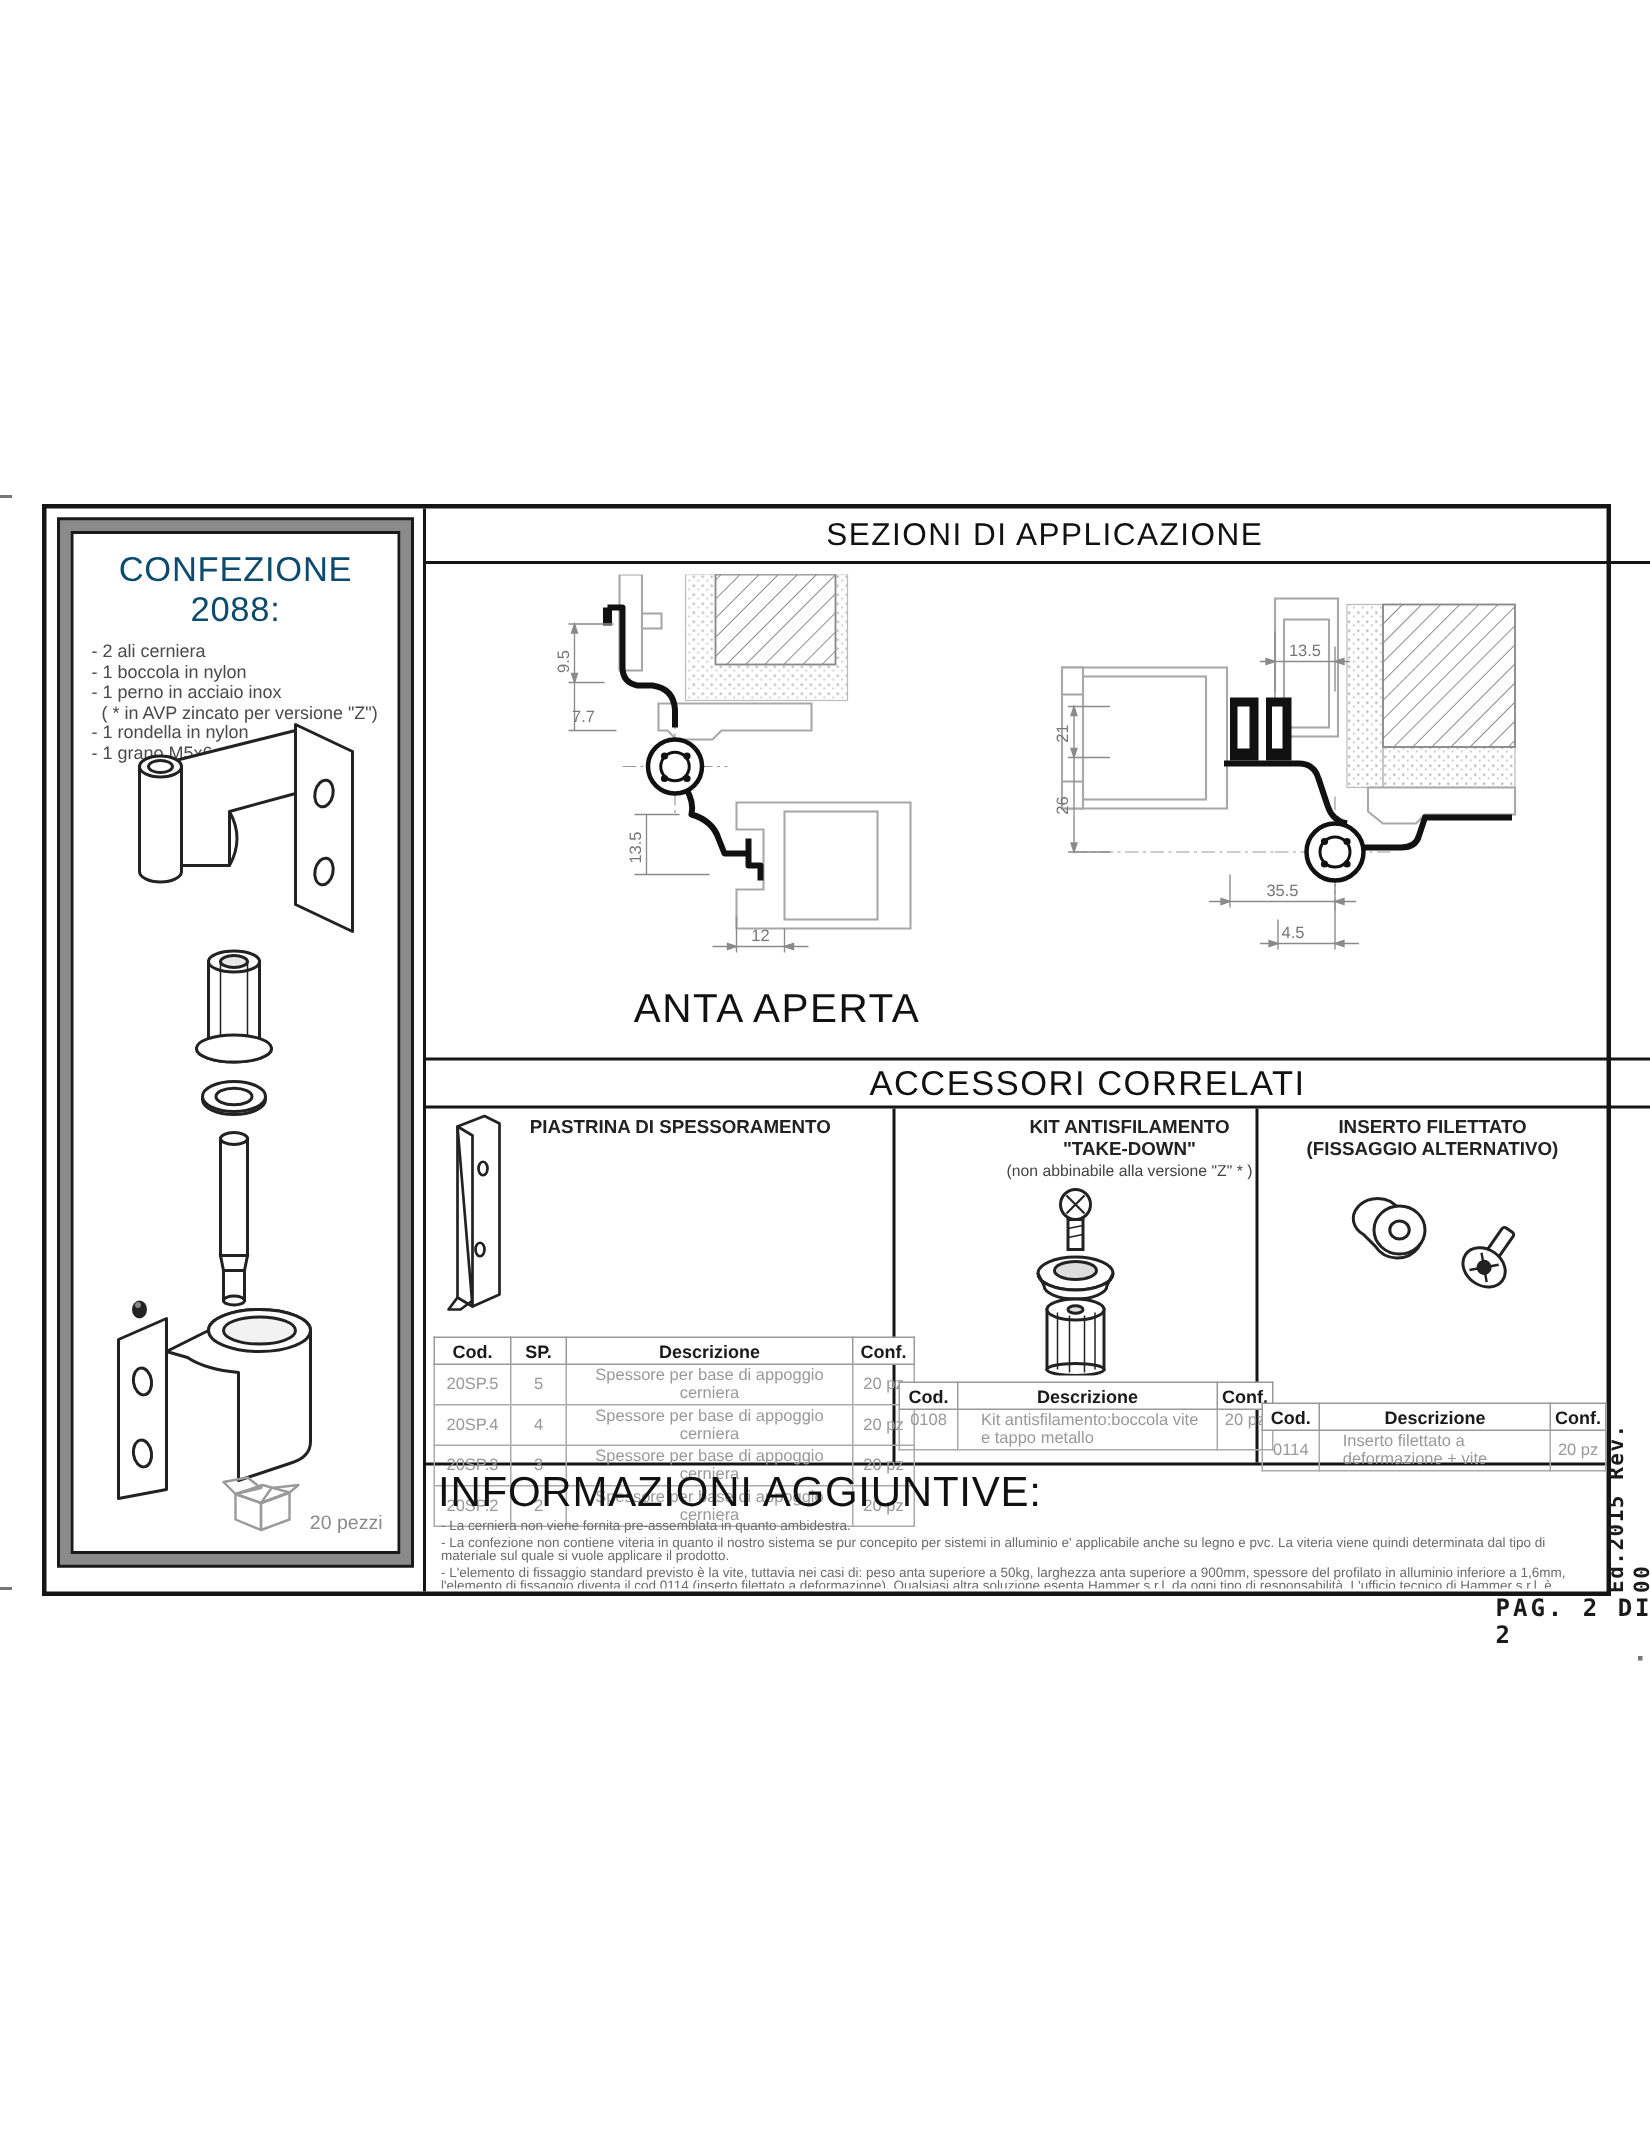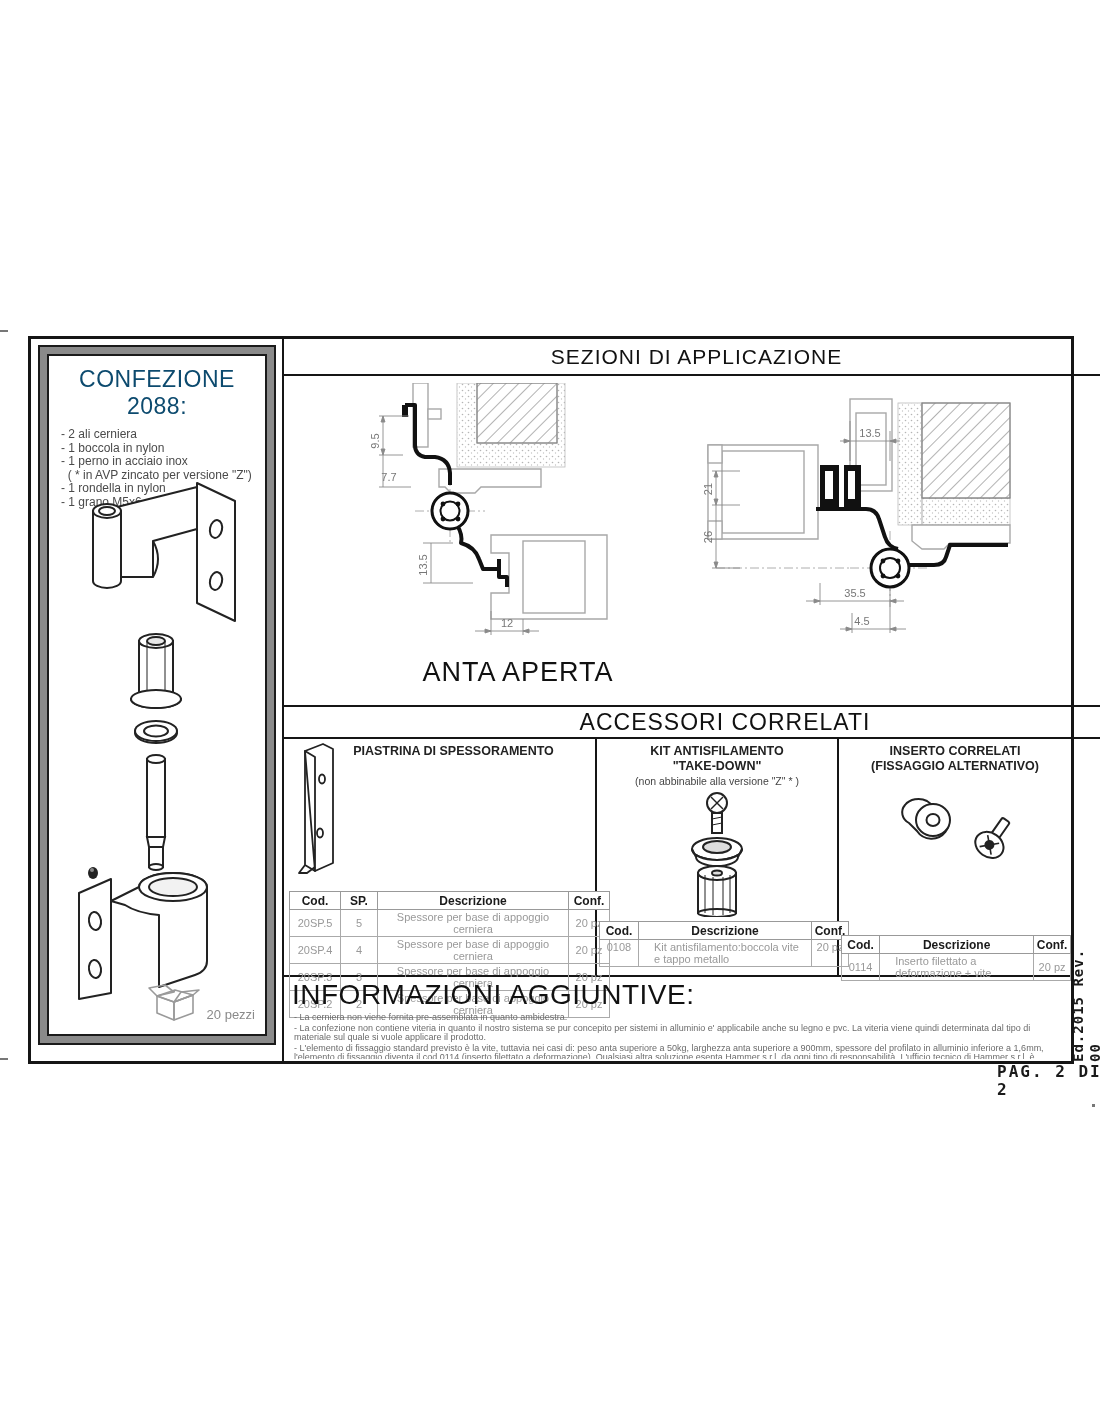--- a/index.html
+++ b/index.html
@@ -313,21 +313,21 @@
     </tr>
     <tr>
       <td>20SP.2</td>
       <td>2</td>
       <td>Spessore per base di appoggio cerniera</td>
       <td>20 pz</td>
     </tr>
   </tbody>
     </table>
 
-  <div class="panel-title" style="left:566px;top:405px;width:240px;">
+  <div class="panel-title" style="left:566px;top:405px;width:240px;padding-left:36px;">
     <div>KIT ANTISFILAMENTO</div>
     <div>"TAKE-DOWN"</div>
     <div class="panel-note">(non abbinabile alla versione "Z" * )</div>
   </div>
   <svg class="abs" style="left:636px;top:452px;" width="100" height="126" viewBox="0 0 100 126">
     <g stroke="#222" stroke-width="2" fill="#fff">
       <circle cx="50" cy="12" r="10"></circle>
       <line x1="44" y1="6" x2="56" y2="18" stroke-width="1.4"></line>
       <line x1="56" y1="6" x2="44" y2="18" stroke-width="1.4"></line>
       <rect x="45" y="22" width="10" height="20"></rect>
@@ -355,21 +355,21 @@
     </tr>
     <tr>
       <td style="vertical-align:top;">0108</td>
       <td class="desc">Kit antisfilamento:boccola vite e tappo metallo</td>
       <td style="vertical-align:top;">20 pz</td>
     </tr>
   </tbody>
     </table>
 
   <div class="panel-title" style="left:808px;top:405px;width:232px;">
-    <div>INSERTO CORRELATI</div>
+    <div>INSERTO FILETTATO</div>
     <div>(FISSAGGIO ALTERNATIVO)</div>
   </div>
   <svg class="abs" style="left:850px;top:448px;" width="150" height="90" viewBox="0 0 150 90">
     <g stroke="#222" stroke-width="2" fill="#fff">
       <path d="M24,18 a16,13 0 0 1 22,-4 l8,6 a17,16 0 1 1 -18,24 l-8,-8 a16,13 0 0 1 -4,-18 z"></path>
       <ellipse cx="52" cy="33" rx="17" ry="16"></ellipse>
       <ellipse cx="52" cy="33" rx="6.5" ry="6" fill="#fff"></ellipse>
       <g transform="rotate(35 112 58)">
         <rect x="104" y="30" width="9" height="22" rx="2"></rect>
         <ellipse cx="109" cy="60" rx="15" ry="12"></ellipse>

